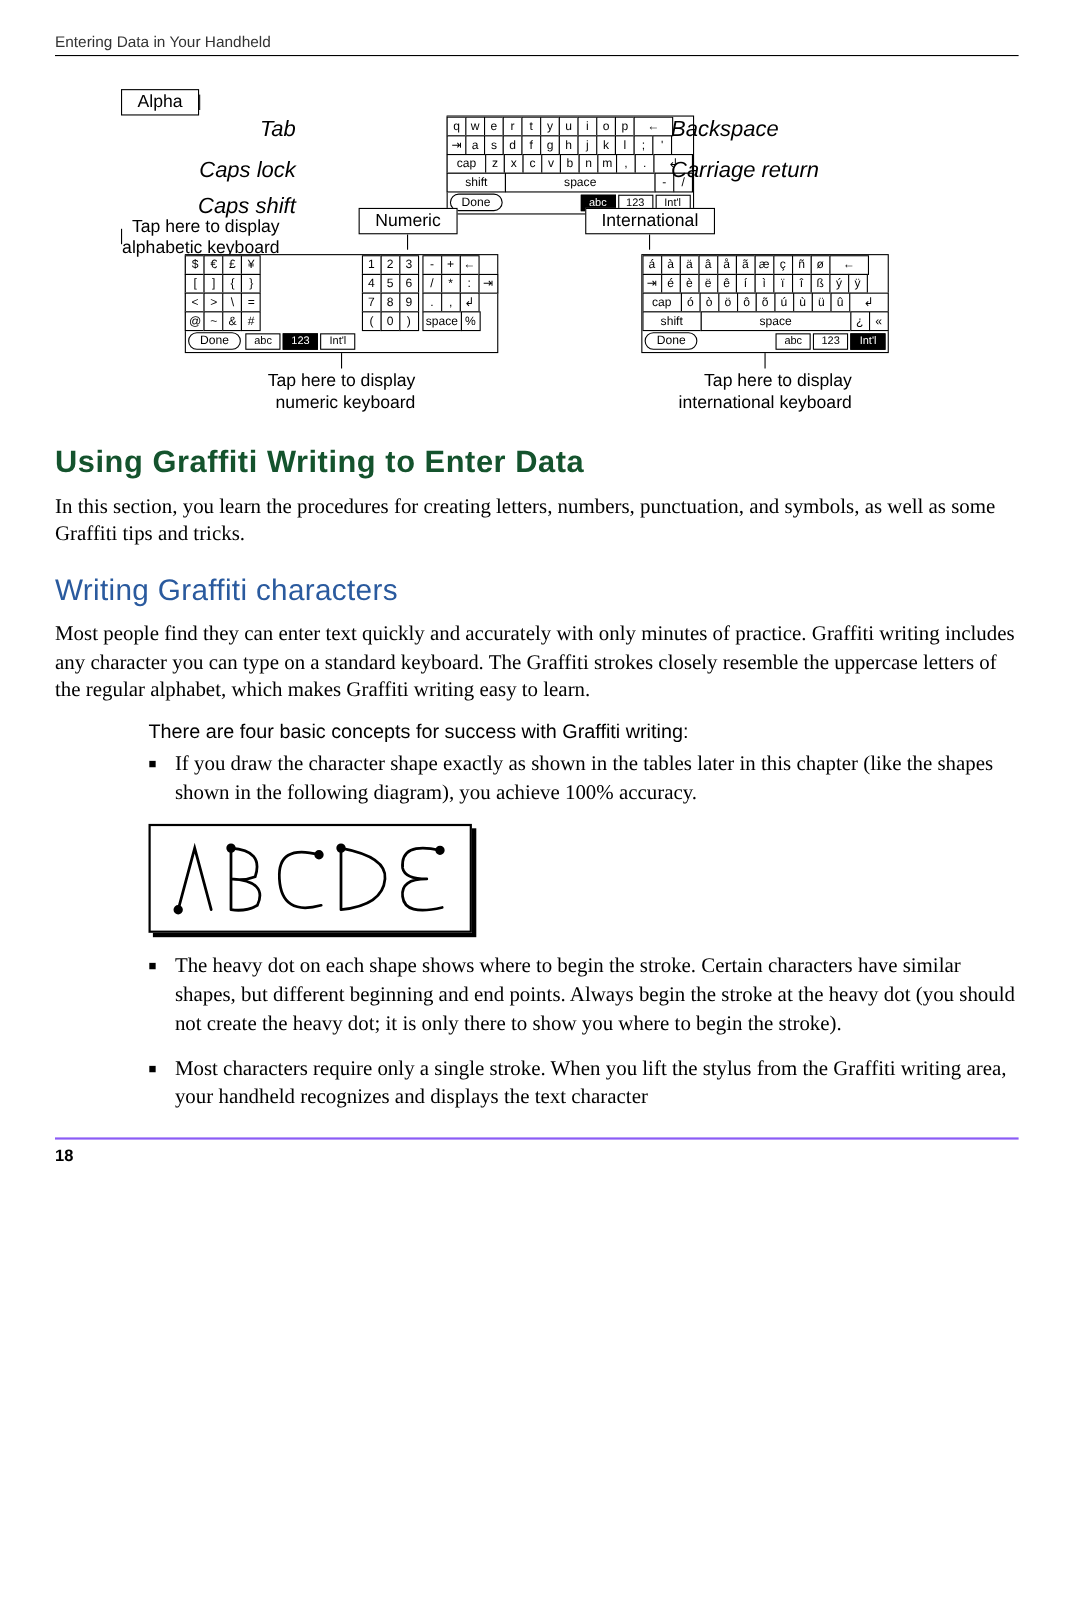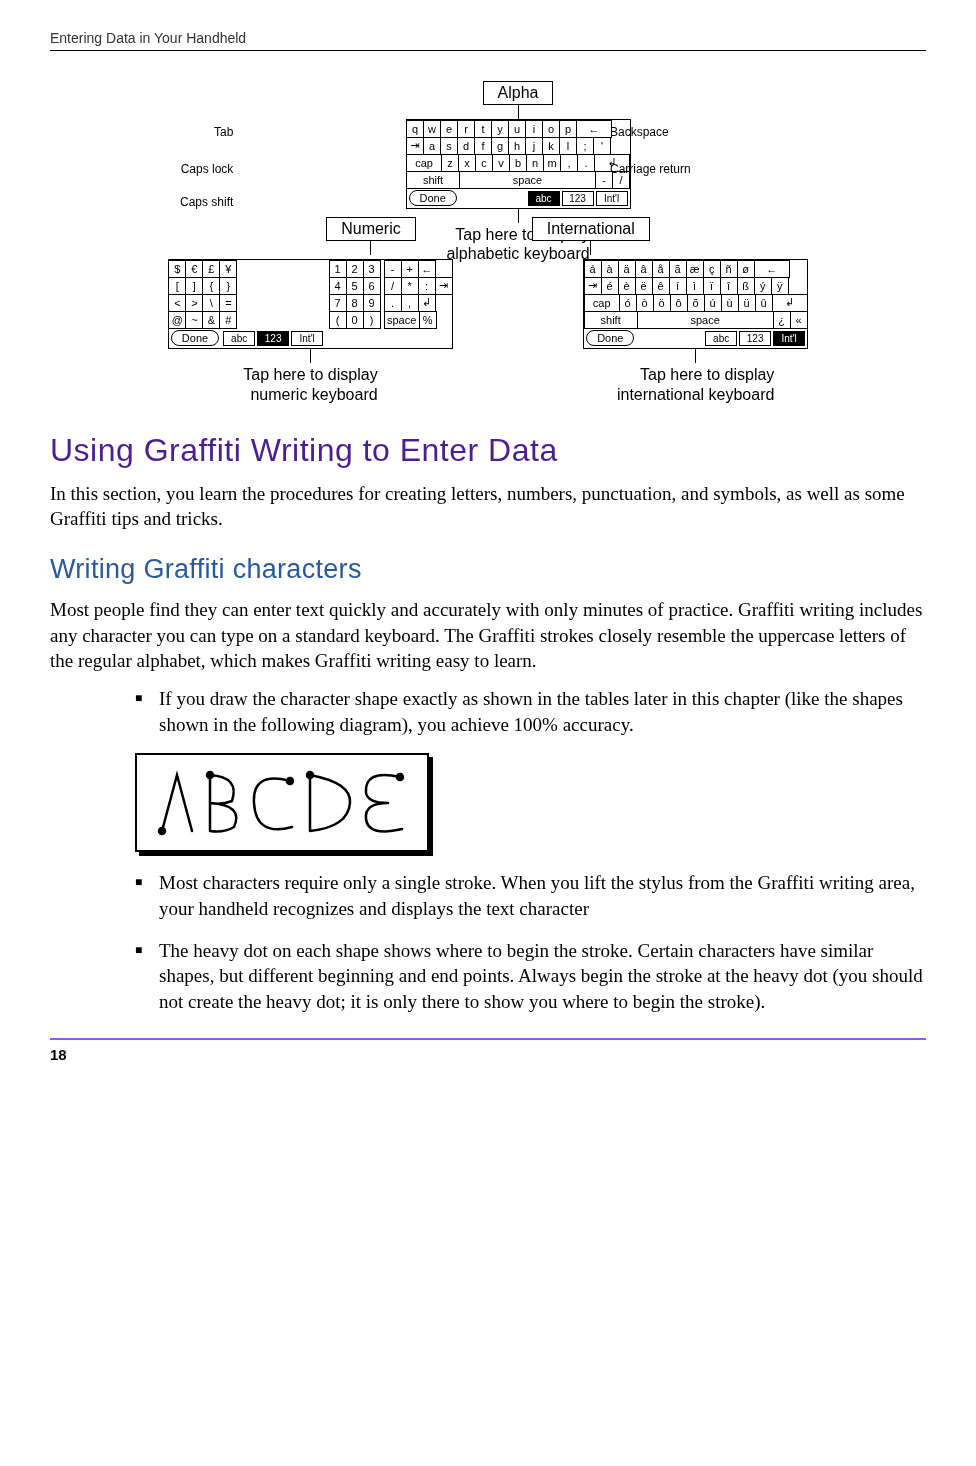--- a/index.html
+++ b/index.html
@@ -33,23 +33,23 @@
     margin-left: 85px;
   }
   .body-text {
     font-size: 19px;
     line-height: 1.35;
     margin: 12px 0;
   }
   h1.section {
     font-family: "Arial Narrow", Arial, Helvetica, sans-serif;
     font-stretch: condensed;
-    font-weight: 400;
-    color: #4c1d95;
-    font-size: 32px;
+    font-weight: 700;
+    color: #14532d;
+    font-size: 28px;
     margin: 28px 0 8px 0;
     letter-spacing: 0.5px;
   }
   h2.sub {
     font-family: "Arial Narrow", Arial, Helvetica, sans-serif;
     font-stretch: condensed;
     font-weight: 500;
     color: #2a5a9e;
     font-size: 27px;
     margin: 22px 0 6px 0;
@@ -82,45 +82,46 @@
     font-size: 12px;
   }
 
   
   .diagram-area {
     margin: 0 0 16px 0;
     font-family: Arial, Helvetica, sans-serif;
   }
   .center-col {
     display: flex;
-    flex-direction: column;
+    flex-direction: row;
     align-items: center;
   }
   .tag-box {
     border: 1px solid #000;
     padding: 2px 14px;
     font-size: 16px;
     background: #fff;
     position: relative;
   }
   .leader-v {
     width: 1px;
     background: #000;
   }
   .kb-row {
     position: relative;
     display: flex;
     justify-content: center;
     align-items: flex-start;
   }
   .side-labels {
-    font-size: 12px;
+    font-size: 20px;
     line-height: 23px;
     text-align: right;
     position: absolute;
+    font-style: italic;
   }
   .side-labels.right {
     text-align: left;
   }
   .caption {
     font-size: 16px;
     text-align: right;
     line-height: 1.2;
     margin-top: 2px;
   }
@@ -452,20 +453,21 @@
   </div>
 
 
   <h1 class="section">Using Graffiti Writing to Enter Data</h1>
   <p class="body-text body-indent">In this section, you learn the procedures for creating letters, numbers, punctuation, and symbols, as well as some Graffiti tips and tricks.</p>
 
   <h2 class="sub">Writing Graffiti characters</h2>
   <p class="body-text body-indent">Most people find they can enter text quickly and accurately with only minutes of practice. Graffiti writing includes any character you can type on a standard keyboard. The Graffiti strokes closely resemble the uppercase letters of the regular alphabet, which makes Graffiti writing easy to learn.</p>
 
   <div class="body-indent">
+    <div class="runin">There are four basic concepts for success with Graffiti writing:</div>
     <ul class="bullets">
       <li>If you draw the character shape exactly as shown in the tables later in this chapter (like the shapes shown in the following diagram), you achieve 100% accuracy.</li>
     </ul>
 
     <div class="strokes-box">
       <svg width="260" height="80" viewBox="0 0 260 80">
         <g stroke="#000" stroke-width="2.5" fill="none" stroke-linecap="round">
 
           <circle cx="10" cy="68" r="3" fill="#000"></circle>
           <path d="M10 68 L25 12 L40 68"></path>
@@ -479,19 +481,19 @@
           <circle cx="158" cy="12" r="3" fill="#000"></circle>
           <path d="M158 12 L158 68 M158 12 Q200 20 198 40 Q196 64 158 68"></path>
 
           <circle cx="248" cy="14" r="3" fill="#000"></circle>
           <path d="M248 14 Q212 6 214 30 Q216 40 236 40 M236 40 Q212 40 214 56 Q216 74 250 66"></path>
         </g>
       </svg>
     </div>
 
     <ul class="bullets">
+      <li>The heavy dot on each shape shows where to begin the stroke. Certain characters have similar shapes, but different beginning and end points. Always begin the stroke at the heavy dot (you should not create the heavy dot; it is only there to show you where to begin the stroke).</li>
       <li>Most characters require only a single stroke. When you lift the stylus from the Graffiti writing area, your handheld recognizes and displays the text character</li>
-      <li>The heavy dot on each shape shows where to begin the stroke. Certain characters have similar shapes, but different beginning and end points. Always begin the stroke at the heavy dot (you should not create the heavy dot; it is only there to show you where to begin the stroke).</li>
     </ul>
   </div>
 
   <div class="page-num">18</div>
 </div>
 
 </body></html>

